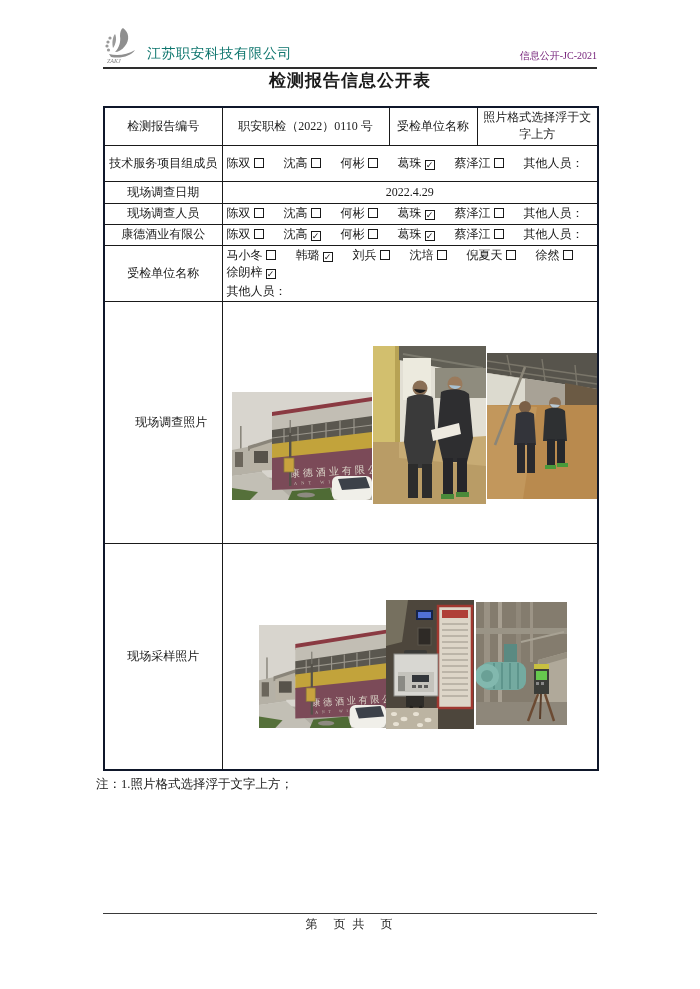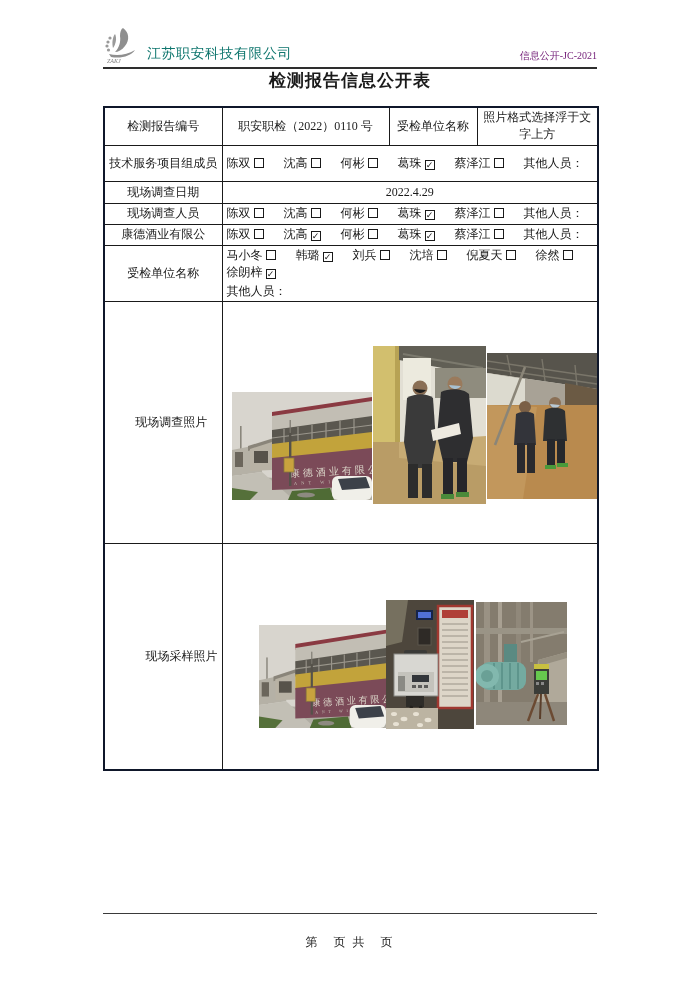--- a/index.html
+++ b/index.html
@@ -21,36 +21,36 @@
 
   
   table.form { border-collapse:collapse; table-layout:fixed; width:494px; margin-top:14px;
                border:2px solid #0f172a; font-size:12px; }
   table.form td { border:1px solid #1a1a1a; padding:1px 4px; vertical-align:middle; line-height:1.45; }
   td.lab { text-align:center; padding:1px 6px; }
   td.ctr { text-align:center; }
   td.chk { padding-left:6px; }
   tr.r1 { height:38px; } tr.r2 { height:19px; } tr.r3 { height:36px; }
   tr.sm { height:21px; } tr.r4 { height:22px; } tr.rlab { height:40px; }
-  tr.ph1 td { height:242px;padding-left:20px; } tr.ph2 td { height:227px;text-align:right; }
+  tr.ph1 td { height:242px;padding-left:20px; } tr.ph2 td { height:227px; }
   td.photo-cell { position:relative; padding:0; }
   .photo { position:absolute; display:block; }
 
   
   .person { display:inline-block; margin-right:20px; white-space:nowrap; }
   .cb { display:inline-block; width:10px; height:10px; border:1.2px solid #1a1a1a; margin-left:3px;
         font-family:"DejaVu Sans",sans-serif; font-size:9px; line-height:9px; font-weight:bold;
         text-align:center; vertical-align:-1px; color:#111; }
   .others-inline { display:inline-block; }
   .others-line { margin-top:1px; }
 
   
   .note { font-size:12.5px; margin-top:5px; margin-left:-7px; }
   .footer { position:absolute; left:103px; width:494px; top:913px;
-            border-top:1.5px solid #3a3a3a; text-align:center; padding-top:20px;
+            border-top:1.5px solid #3a3a3a; text-align:center; padding-top:2px;
             font-size:12px; letter-spacing:2px; }
   .hidden-defs { position:absolute; width:0; height:0; overflow:hidden; }
 </style>
 </head>
 <body>
 
 <svg class="hidden-defs" aria-hidden="true">
   <defs>
     <symbol id="sym-building" viewBox="0 0 140 108">
       <rect x="0" y="0" width="140" height="108" fill="#d8d5ce"></rect>
@@ -306,16 +306,17 @@
                 <rect x="65" y="80" width="3" height="3" fill="#888"></rect>
             <line x1="62" y1="92" x2="52" y2="119" stroke="#6b4a32" stroke-width="2.4"></line>
             <line x1="69" y1="92" x2="78" y2="119" stroke="#6b4a32" stroke-width="2.4"></line>
             <line x1="65" y1="92" x2="64" y2="117" stroke="#5a3e2a" stroke-width="2"></line>
           </svg>
         </td>
       </tr>
     </tbody>
       </table>
 
+    <p class="note">注：1.照片格式选择浮于文字上方；</p>
   </div>
 
   <footer class="footer">第　页 共　页</footer>
 </div>
 
 </body></html>

